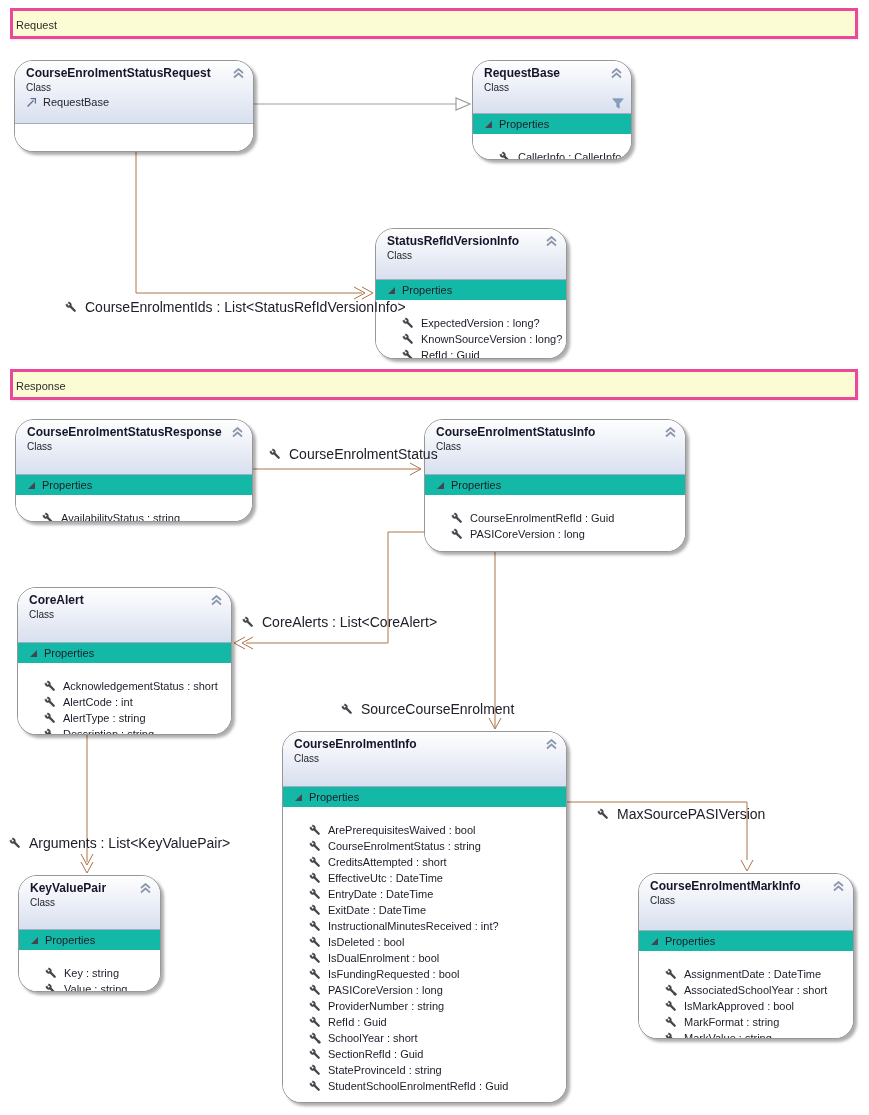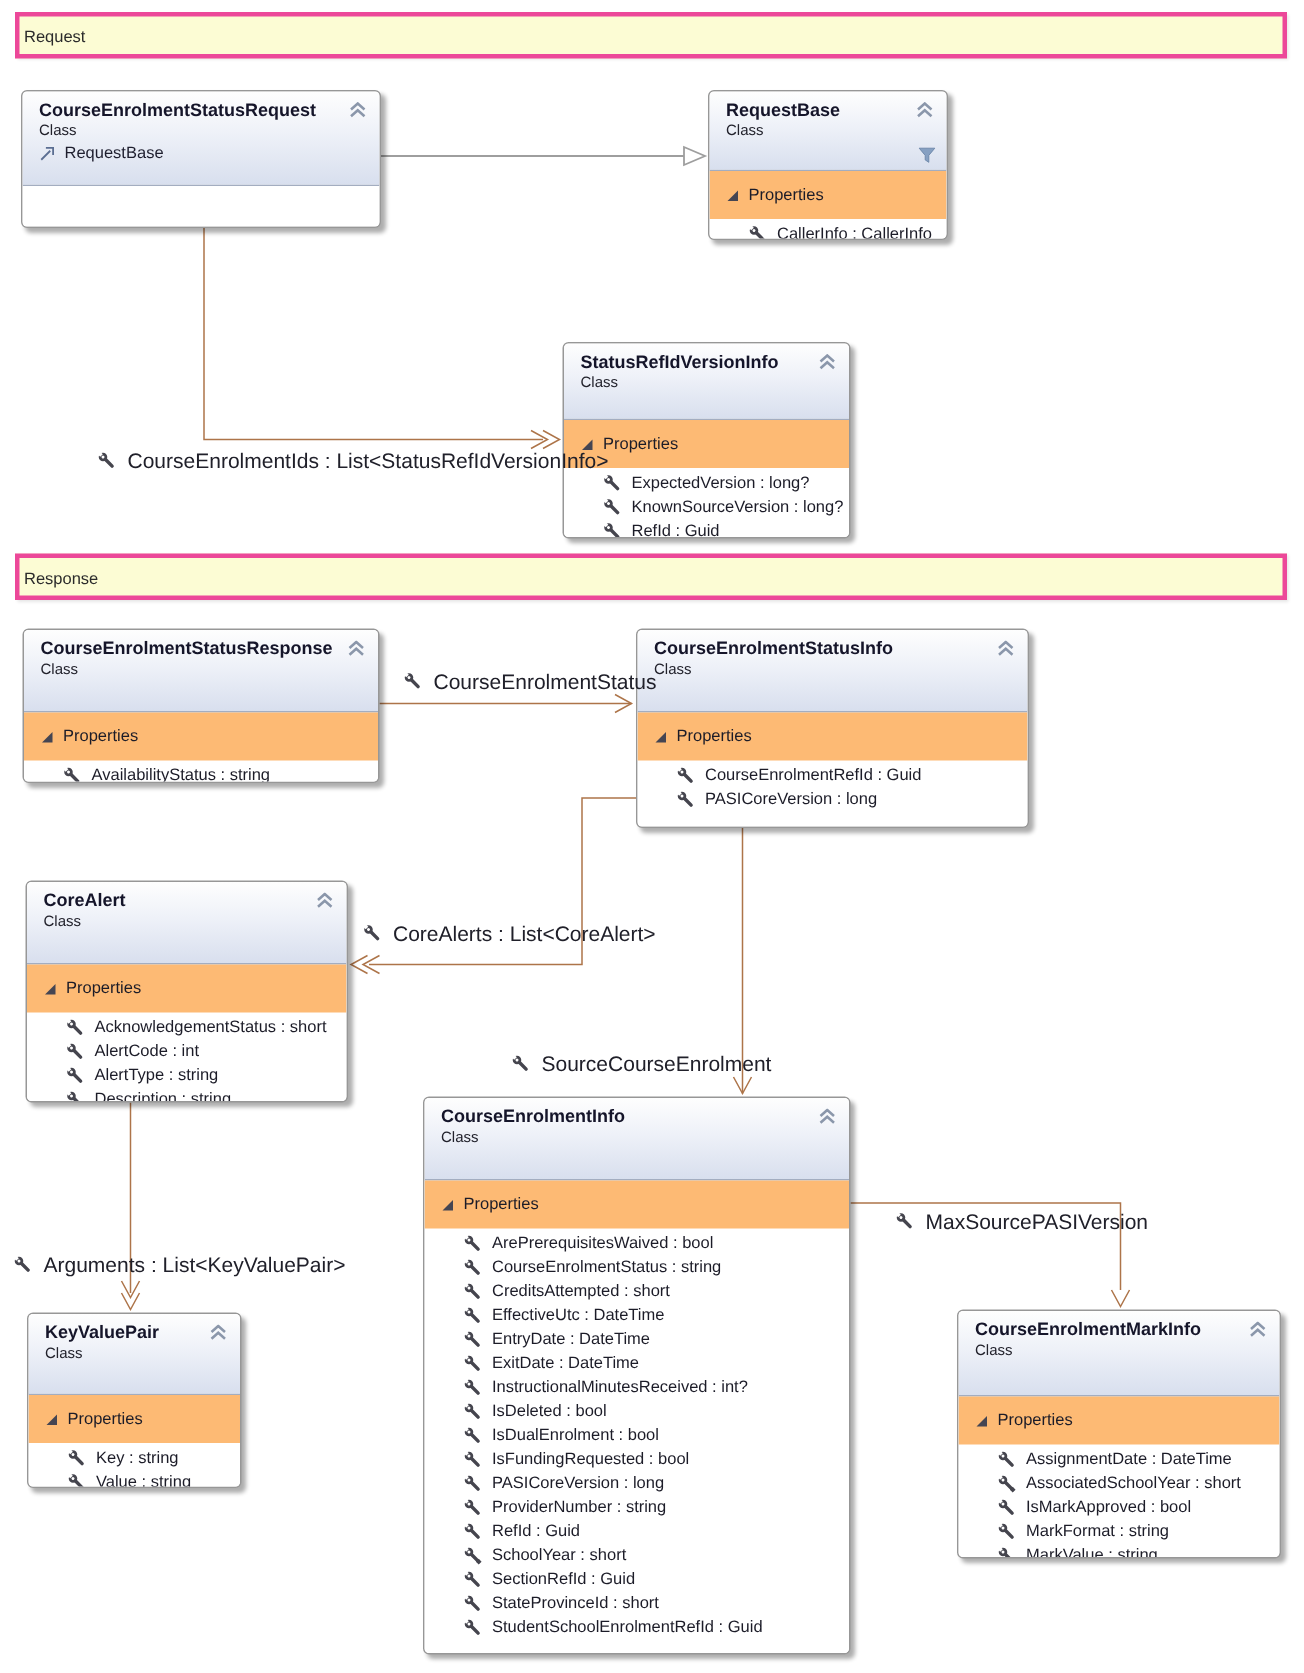--- a/index.html
+++ b/index.html
@@ -6,36 +6,36 @@
   body{width:869px;height:1115px;position:relative;overflow:hidden;
        font-family:"Liberation Sans",sans-serif;-webkit-font-smoothing:antialiased;}
 
   
   .band{position:absolute;left:10px;width:848px;height:31px;box-sizing:border-box;
         background:#fcfcd4;border:3px solid #ec4899;
         font-size:11px;color:#2b2b2b;line-height:29px;padding-left:3px;
         box-shadow:1px 1px 2px rgba(0,0,0,0.10);}
 
   
-  .class-box{position:absolute;box-sizing:border-box;border:1px solid #979797;border-radius:4px;
+  .class-box{position:absolute;box-sizing:border-box;border:1px solid #979797;border-radius:19px;
              background:#ffffff;box-shadow:3px 3px 3px rgba(0,0,0,0.32);
              display:flex;flex-direction:column;overflow:hidden;}
   .box-header{position:relative;flex:none;box-sizing:border-box;
               background:linear-gradient(180deg,#fefefe 0%,#eef1f8 45%,#d8dfee 100%);
               padding:5px 10px 0 11px;}
   .box-title{font-size:12px;font-weight:bold;color:#15152a;white-space:nowrap;}
   .box-kind{font-size:10px;color:#22222c;margin-top:2px;}
   .inherits-row{display:flex;align-items:center;gap:5px;font-size:11px;color:#1e1e2e;margin-top:3px;}
   .collapse-icon{position:absolute;top:7px;right:8px;}
   .funnel-icon{position:absolute;right:7px;bottom:4px;}
   .box-body{flex:1;border-top:1px solid #a3adc0;background:#ffffff;display:flex;flex-direction:column;}
-  .props-header{height:32px;flex:none;background:#fdba74;display:flex;align-items:center;gap:7px;
+  .props-header{height:20px;flex:none;background:#14b8a6;display:flex;align-items:center;gap:7px;
                 padding-left:12px;font-size:11px;color:#1c1c28;}
   .expander{width:0;height:0;border-left:7px solid transparent;border-bottom:7px solid #454552;}
-  .props-rows{padding-top:2px;}
+  .props-rows{padding-top:15px;}
   .prop-row{height:16px;display:flex;align-items:center;gap:6px;padding-left:25px;
             font-size:11px;color:#1c1c28;white-space:nowrap;}
   .dot-mark{display:none;}
   .prop-row[data-icon="wrench-dot"] .dot-mark{display:block;}
 
   
   .conn-label{position:absolute;display:flex;align-items:center;gap:7px;
               font-size:14px;color:#20202a;white-space:nowrap;}
   .wrench-slot{display:inline-flex;width:14px;height:14px;flex:none;}
 
@@ -610,21 +610,21 @@
   <svg width="14" height="14" viewBox="0 0 14 14">
     <g transform="rotate(-45 7 7)">
       <circle cx="7" cy="3.7" r="2.85" fill="#45454e"></circle>
       <rect x="5.75" y="-0.5" width="2.5" height="2.8" fill="#ffffff"></rect>
       <circle cx="7" cy="3.7" r="1" fill="#ffffff"></circle>
       <rect x="5.85" y="5" width="2.3" height="8.4" rx="1.1" fill="#45454e"></rect>
     </g>
     <rect class="dot-mark" x="9.8" y="9.8" width="2.7" height="2.7" transform="rotate(45 11.15 11.15)" fill="#45454e"></rect>
   </svg>
 </span>
-          <span>StateProvinceId : short</span>
+          <span>StateProvinceId : string</span>
         </div>
 
         <div class="prop-row" data-icon="wrench">
           <span class="wrench-slot">
   <svg width="14" height="14" viewBox="0 0 14 14">
     <g transform="rotate(-45 7 7)">
       <circle cx="7" cy="3.7" r="2.85" fill="#45454e"></circle>
       <rect x="5.75" y="-0.5" width="2.5" height="2.8" fill="#ffffff"></rect>
       <circle cx="7" cy="3.7" r="1" fill="#ffffff"></circle>
       <rect x="5.85" y="5" width="2.3" height="8.4" rx="1.1" fill="#45454e"></rect>

